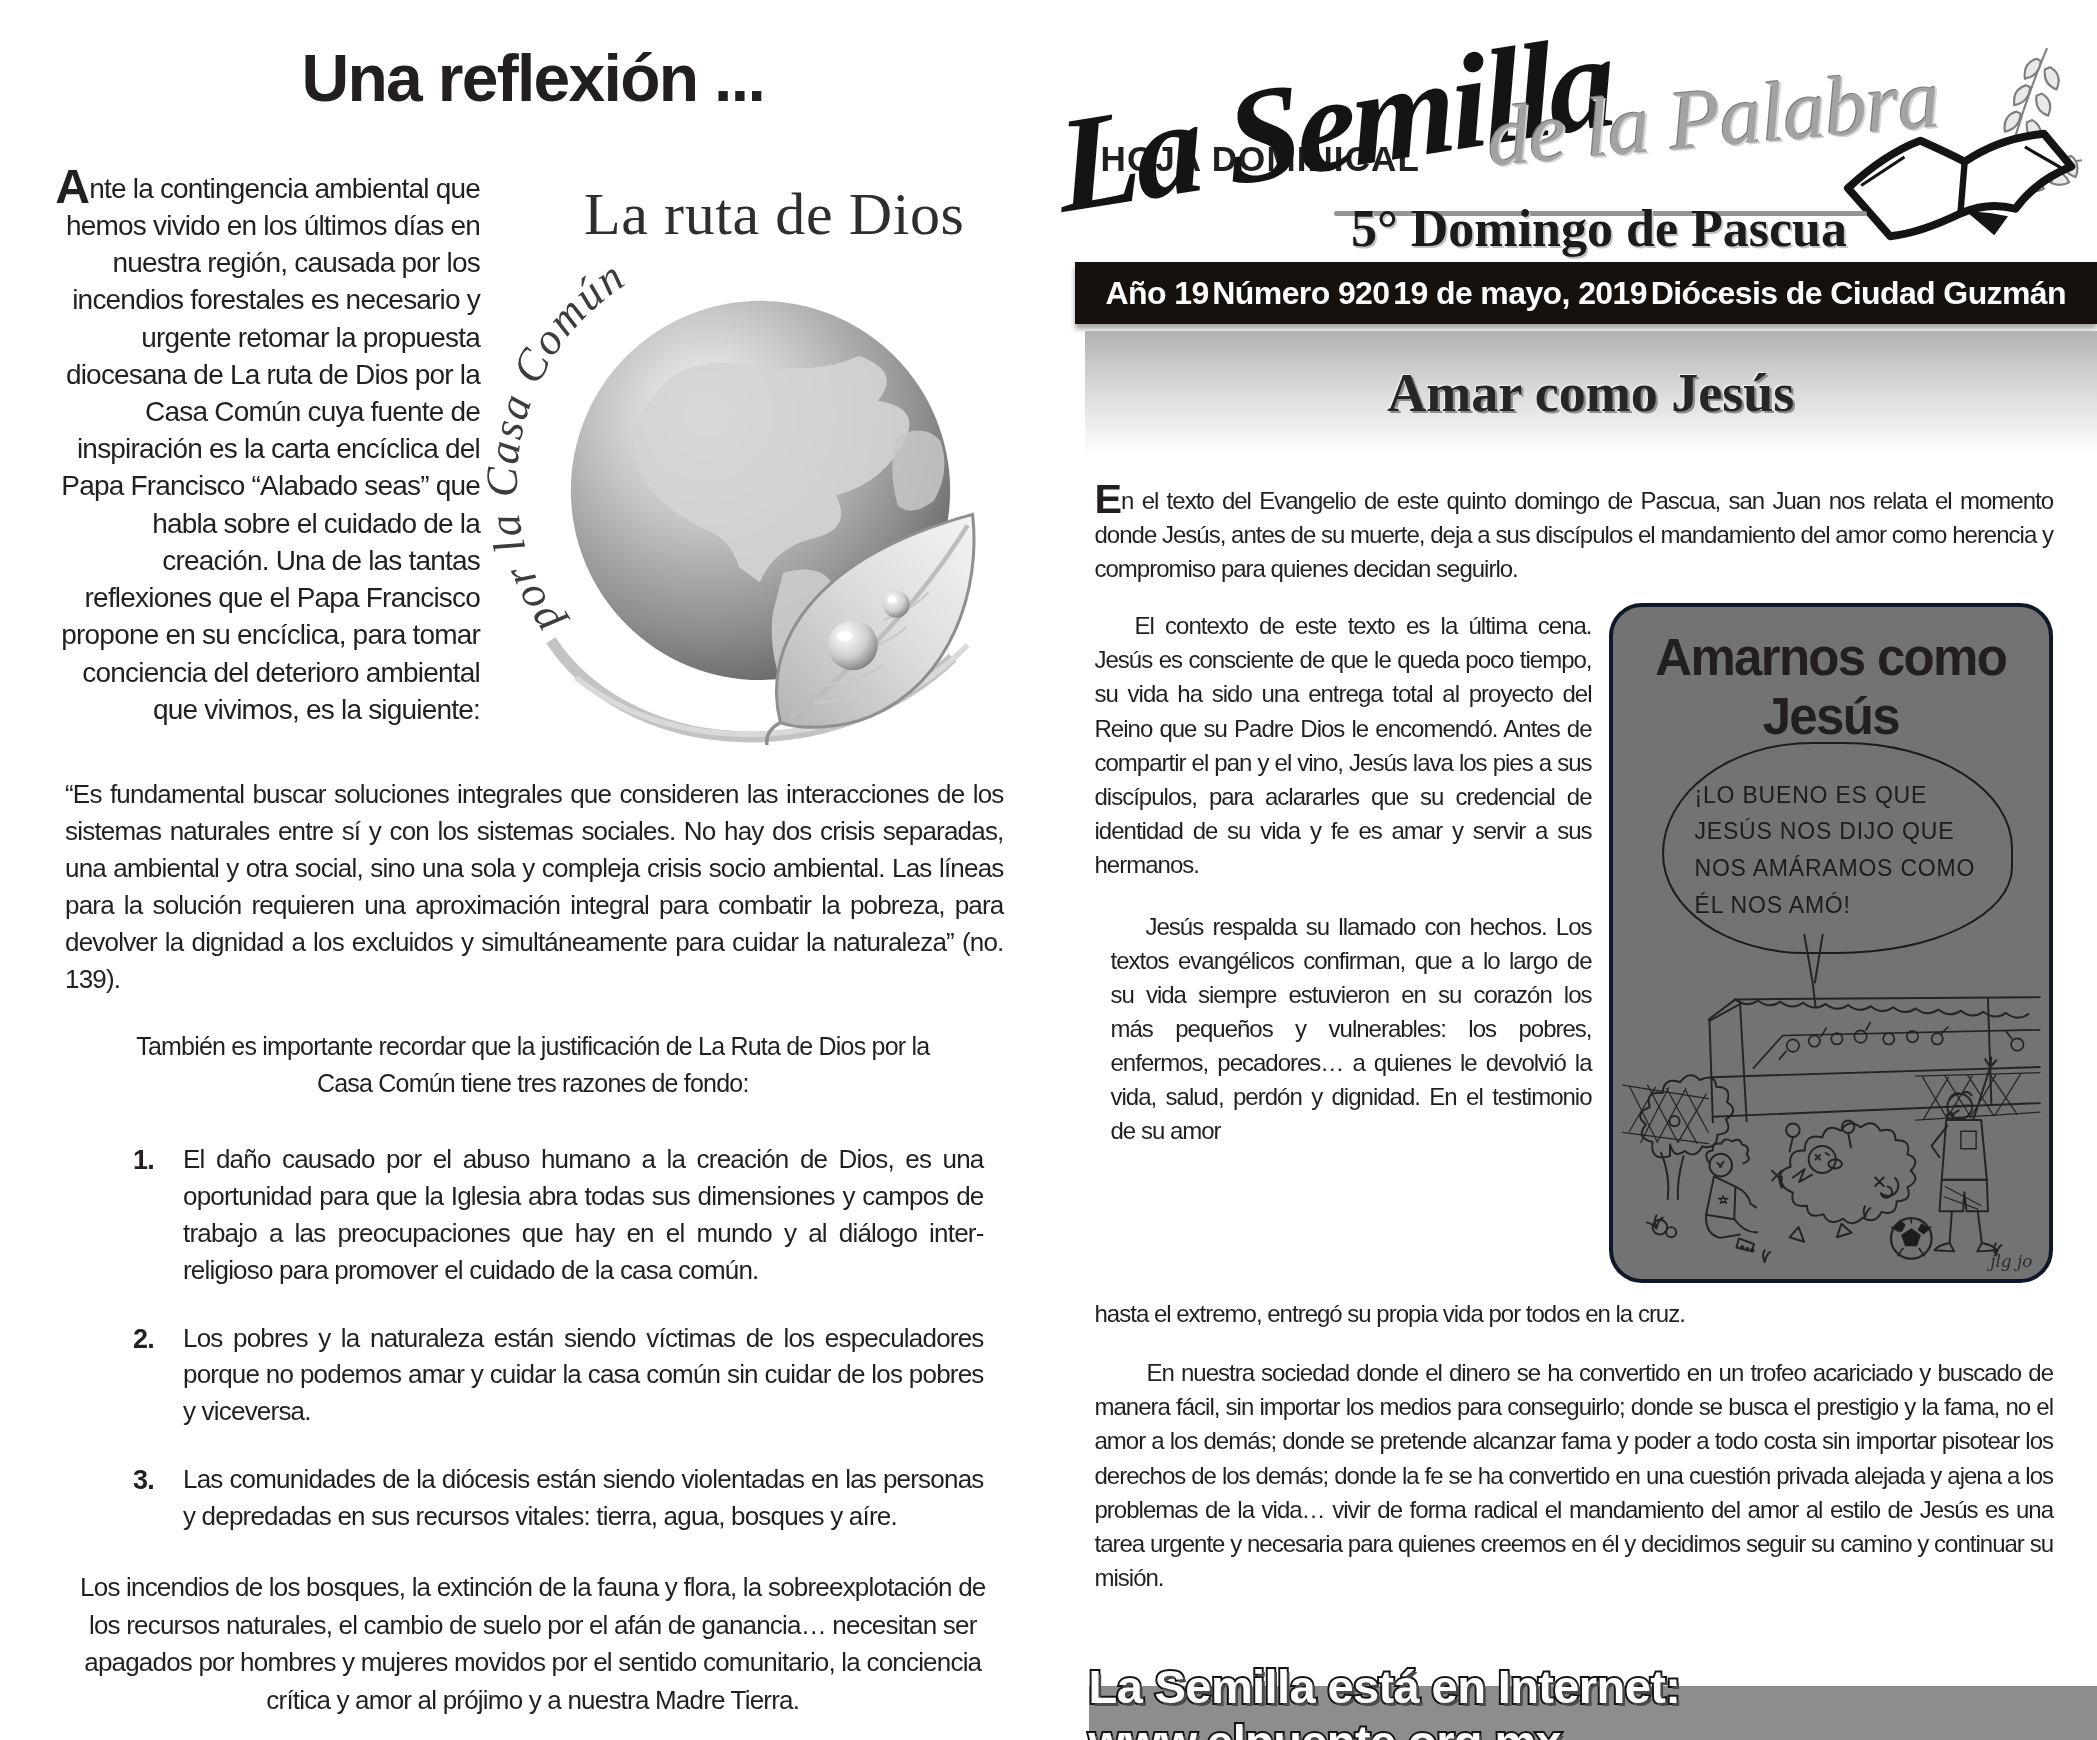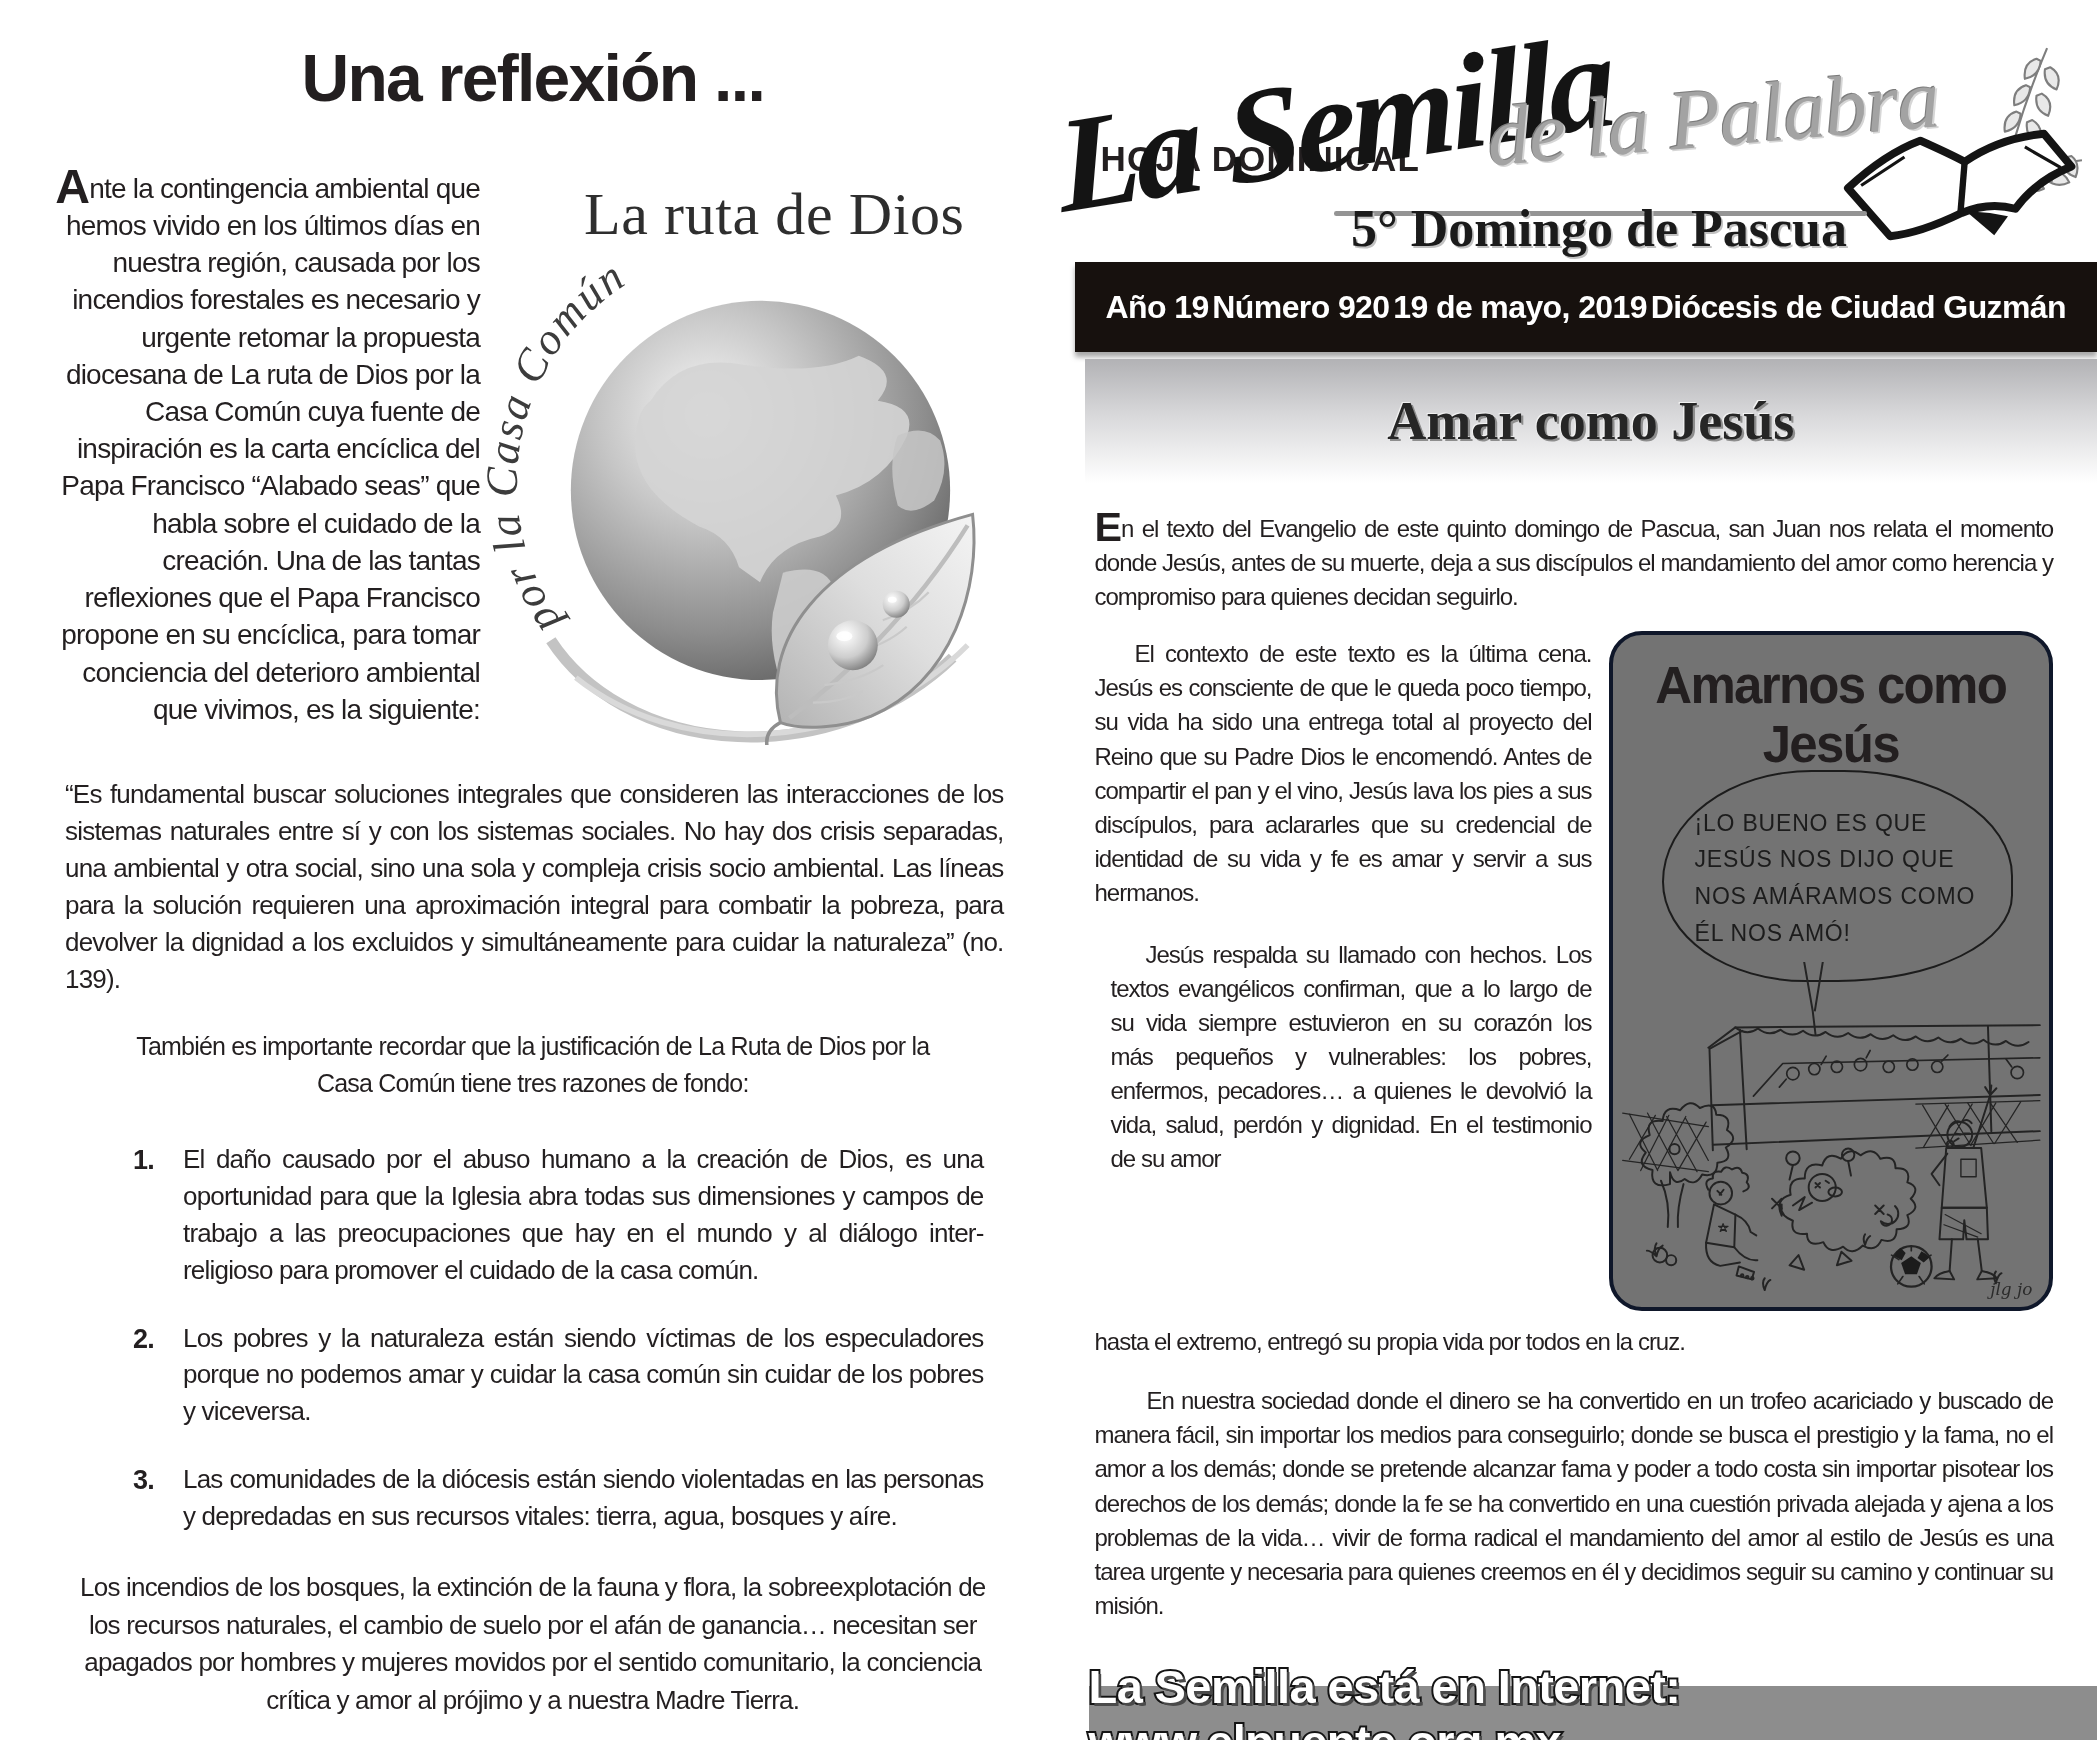--- a/index.html
+++ b/index.html
@@ -40,21 +40,21 @@
            font-family:"Liberation Serif","DejaVu Serif",serif;font-style:italic;font-size:85px;
            color:#a3a3a3;letter-spacing:-1.1px;transform:rotate(-5deg);
            text-shadow:1.7px 1.7px 0 #d6d6d6,-1.1px -1.1px 0 #7c7c7c;}
   .mast-rule{position:absolute;left:285px;top:211px;width:533px;height:5.1px;background:#949494;border-radius:2.3px;}
   .domingo{position:absolute;left:243px;top:199px;width:615px;text-align:center;
            font-family:"Liberation Serif","DejaVu Serif",serif;font-weight:bold;font-size:52px;color:#1b1b1b;
            text-shadow:1.7px 1.7px 0 #c2c2c2;}
   .mast-icon{position:absolute;right:14px;top:25.4px;width:243px;height:226px;}
 
   .issue-bar{margin-left:26px;height:54px;background:#17110e;color:#ffffff;display:flex;align-items:center;
-             justify-content:space-between;padding:18px 31px;box-shadow:0 5.1px 5.1px rgba(0,0,0,.35);
+             justify-content:space-between;padding:4px 31px;box-shadow:0 5.1px 5.1px rgba(0,0,0,.35);
              font-weight:bold;font-size:32px;letter-spacing:-0.6px;font-stretch:condensed;}
   .title-band{margin:7.3px 0 0 36px;height:124px;background:linear-gradient(#b2b2b5 0%,#d8d8da 45%,#ffffff 100%);
               display:flex;align-items:center;justify-content:center;}
   .band-title{margin:0;font-family:"Liberation Serif","DejaVu Serif",serif;font-weight:bold;font-size:54px;
               color:#262626;letter-spacing:0;
               text-shadow:-1.1px -1.1px 0 #f2f2f2,2.3px 2.3px 0.6px #8d8d8d;}
 
   .article{padding:0 44px 0 46px;}
   .bodytext{font-size:24px;line-height:1.42;letter-spacing:-1px;text-align:justify;font-stretch:condensed;}
   .p1{margin:29px 0 0 0;}

